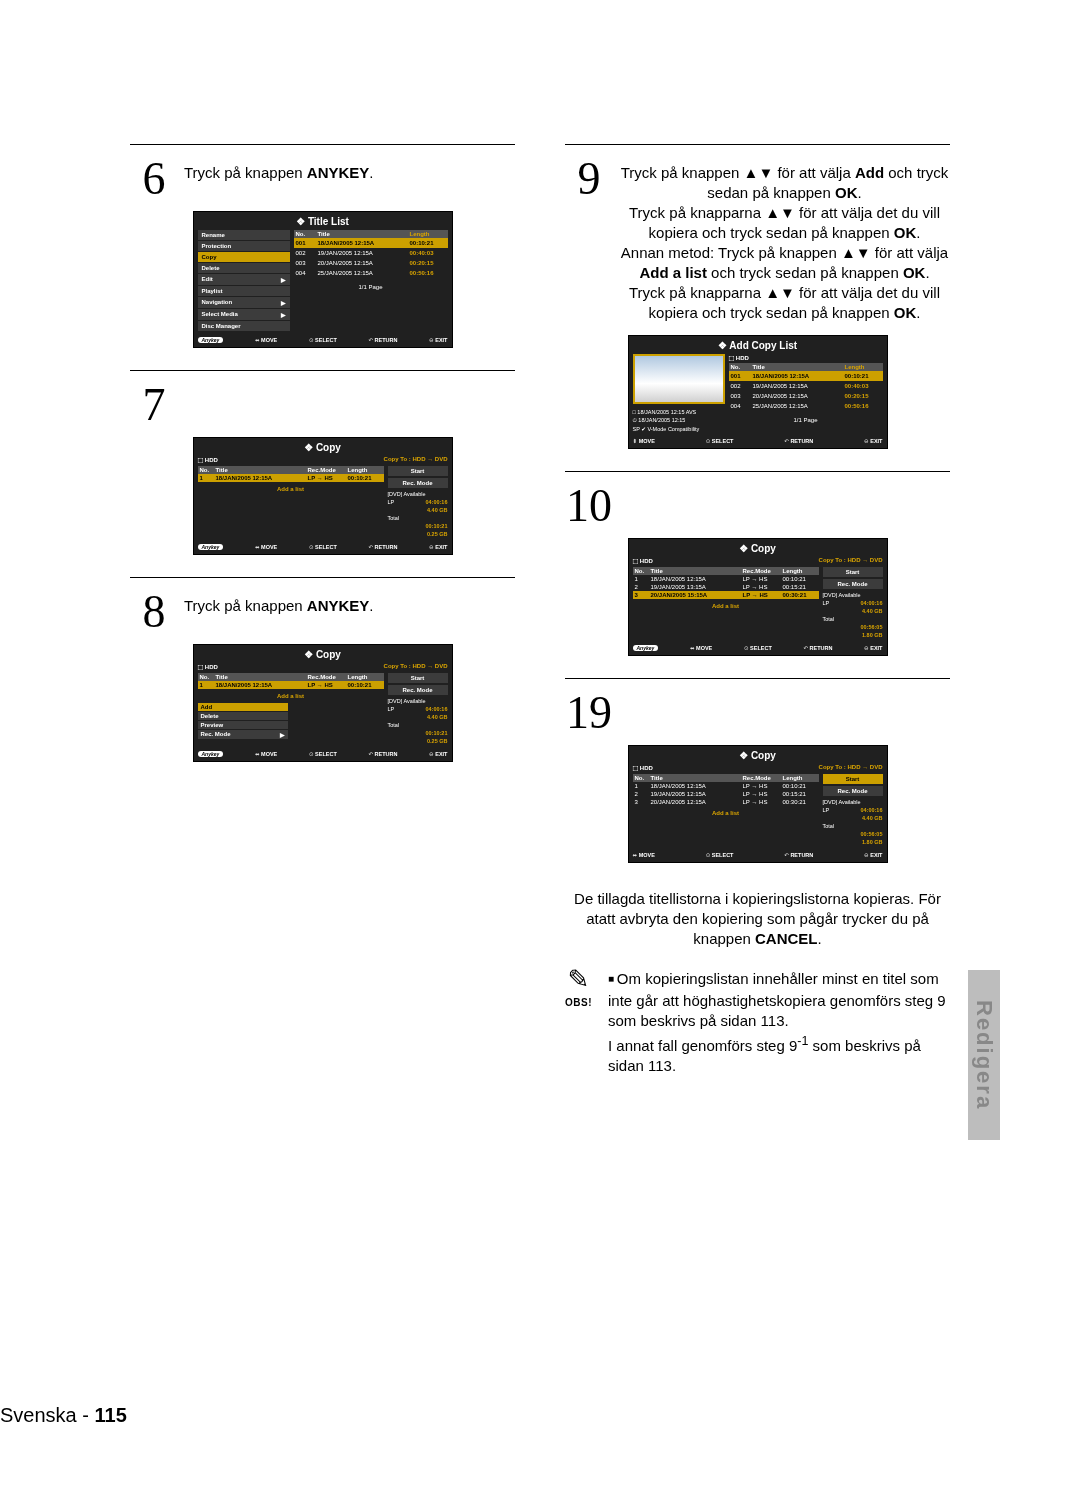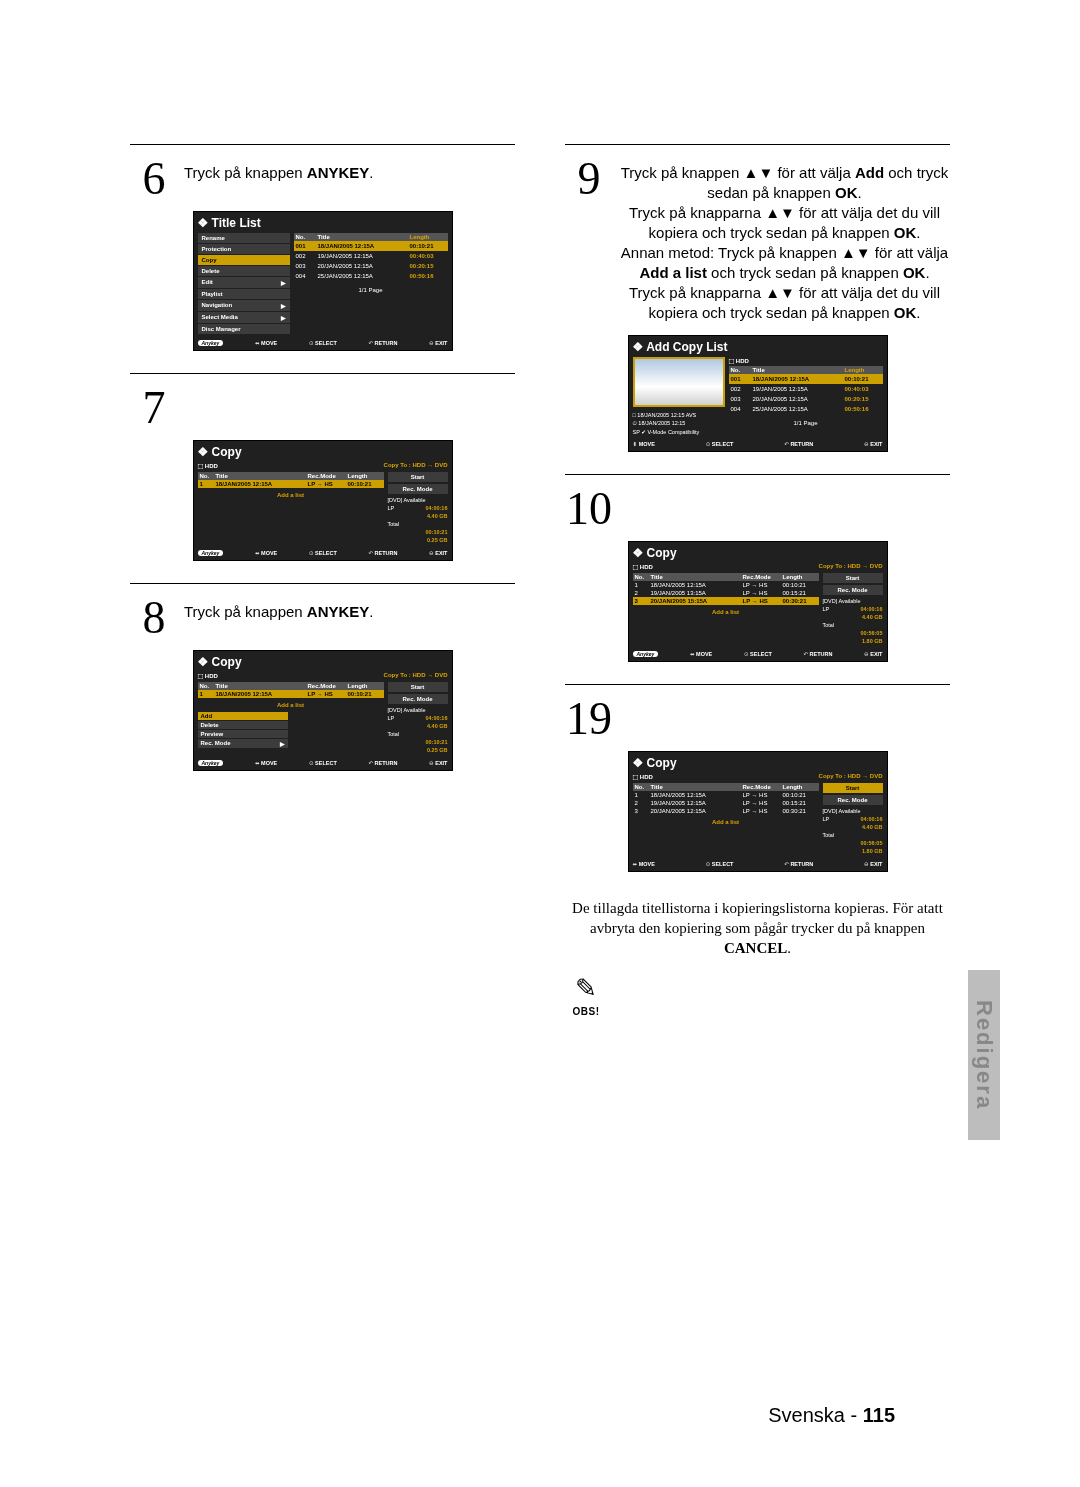--- a/index.html
+++ b/index.html
@@ -74,24 +74,24 @@
     width: 260px;
     margin: 12px auto 22px auto;
     background: #202020;
     color: #fff;
     font-size: 6px;
     border: 1px solid #000;
     box-sizing: border-box;
     padding: 4px 4px 2px 4px;
   }
   .screen .sc-title {
-    text-align: left;
+    text-align: center;
     font-weight: bold;
     margin-bottom: 3px;
-    font-size: 12px;
+    font-size: 10px;
   }
   .screen .sc-title::before { content: "❖ "; }
   .screen .sc-body {
     display: flex;
     gap: 4px;
     align-items: flex-start;
   }
   .sc-left {
     width: 92px;
     display: flex;
@@ -239,21 +239,21 @@
     display:block;
   }
   .note ul { margin:0; padding:0; list-style:none;}
   .note li::before { content:"■ "; font-size:10px; position:relative; top:-2px;}
 
   .page-footer {
     position:absolute;
     bottom:60px;
     left:0;
     width:895px;
-    text-align:right;
+    text-align:left;
     font-size:20px;
   }
   .page-footer b { font-weight:bold;}
 </style>
 </head>
 <body>
 
 <div class="page">
 
   <div class="side-tab">
@@ -684,27 +684,30 @@
           </div>
         </div>
         <div class="sc-footer">
           <span>⬌ <b>MOVE</b></span>
           <span>⊙ <b>SELECT</b></span>
           <span>↶ <b>RETURN</b></span>
           <span>⊖ <b>EXIT</b></span>
         </div>
       </div>
 
-      <div class="step-text" style="margin-top:10px;font-family:Liberation Serif, serif;">De tillagda titellistorna i kopieringslistorna kopieras. För atatt avbryta den kopiering som pågår trycker du på knappen <b>CANCEL</b>.</div>
+      <div class="step-text" style="margin-top:10px;">De tillagda titellistorna i kopieringslistorna kopieras. För atatt avbryta den kopiering som pågår trycker du på knappen <b>CANCEL</b>.</div>
 
       <div class="note">
         <div class="note-icon-col">
           <span class="note-icon">✎</span>
           <span class="note-label">OBS!</span>
         </div>
+        <ul>
+          <li>Om kopieringslistan innehåller minst en titel som inte går att höghastighetskopiera genomförs steg 9 som beskrivs på sidan 113.<br>I annat fall genomförs steg 9<sup>-1</sup> som beskrivs på sidan 113.</li>
+        </ul>
       </div>
 
     </div>
   </div>
 
   <div class="page-footer">
     <span>Svenska</span><span> - </span><b>115</b>
   </div>
 </div>
 

